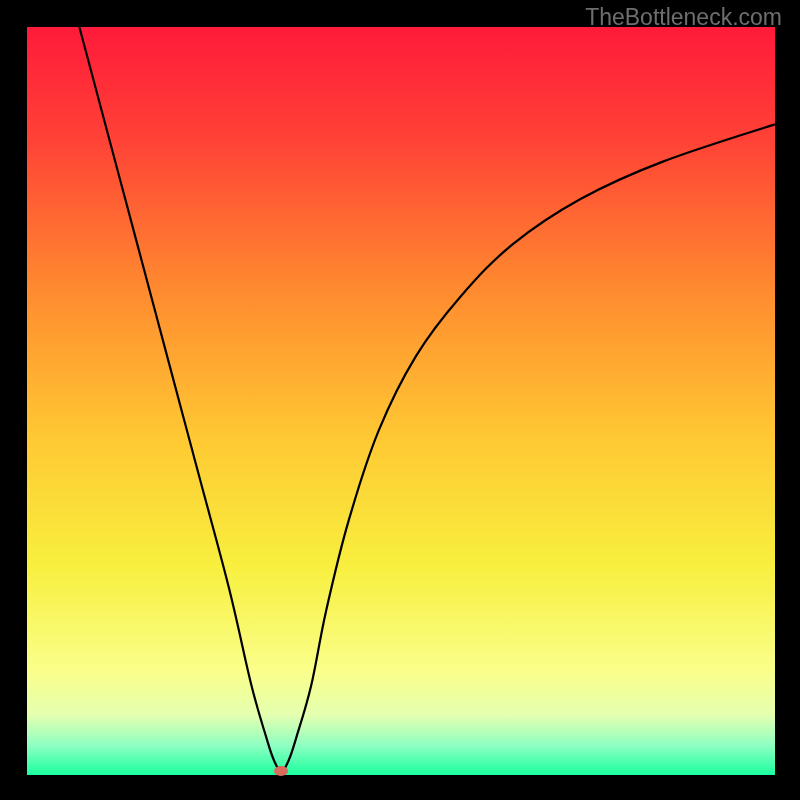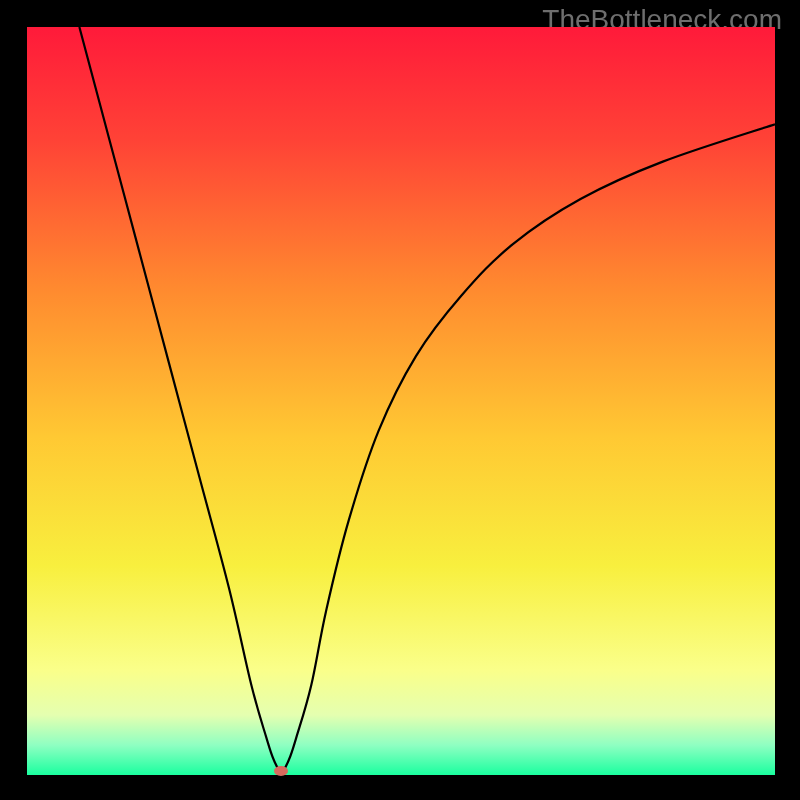--- a/index.html
+++ b/index.html
@@ -1,17 +1,17 @@
 <!DOCTYPE html>
 <html><head>
 <meta charset="utf-8">
 <style>
   * { margin: 0; padding: 0; box-sizing: border-box; }
   body { width: 800px; height: 800px; background: #000; position: relative; font-family: Arial, sans-serif; }
-  .watermark { position: absolute; top: 4px; right: 18px; color: #6e6e6e; font-size: 28px; font-weight: 500; }
+  .watermark { position: absolute; top: 4px; right: 18px; color: #6e6e6e; font-size: 23px; font-weight: 500; }
   .chart-frame { position: absolute; top: 27px; left: 27px; width: 748px; height: 748px; }
   .gradient { position: absolute; inset: 0; }
   .curve-layer { position: absolute; inset: 0; }
   .marker { position: absolute; width: 14px; height: 10px; border-radius: 50%; background: #d86a5e; transform: translate(-50%, -50%); }
 </style>
 </head>
 <body>
 
 <div class="watermark">TheBottleneck.com</div>
 

